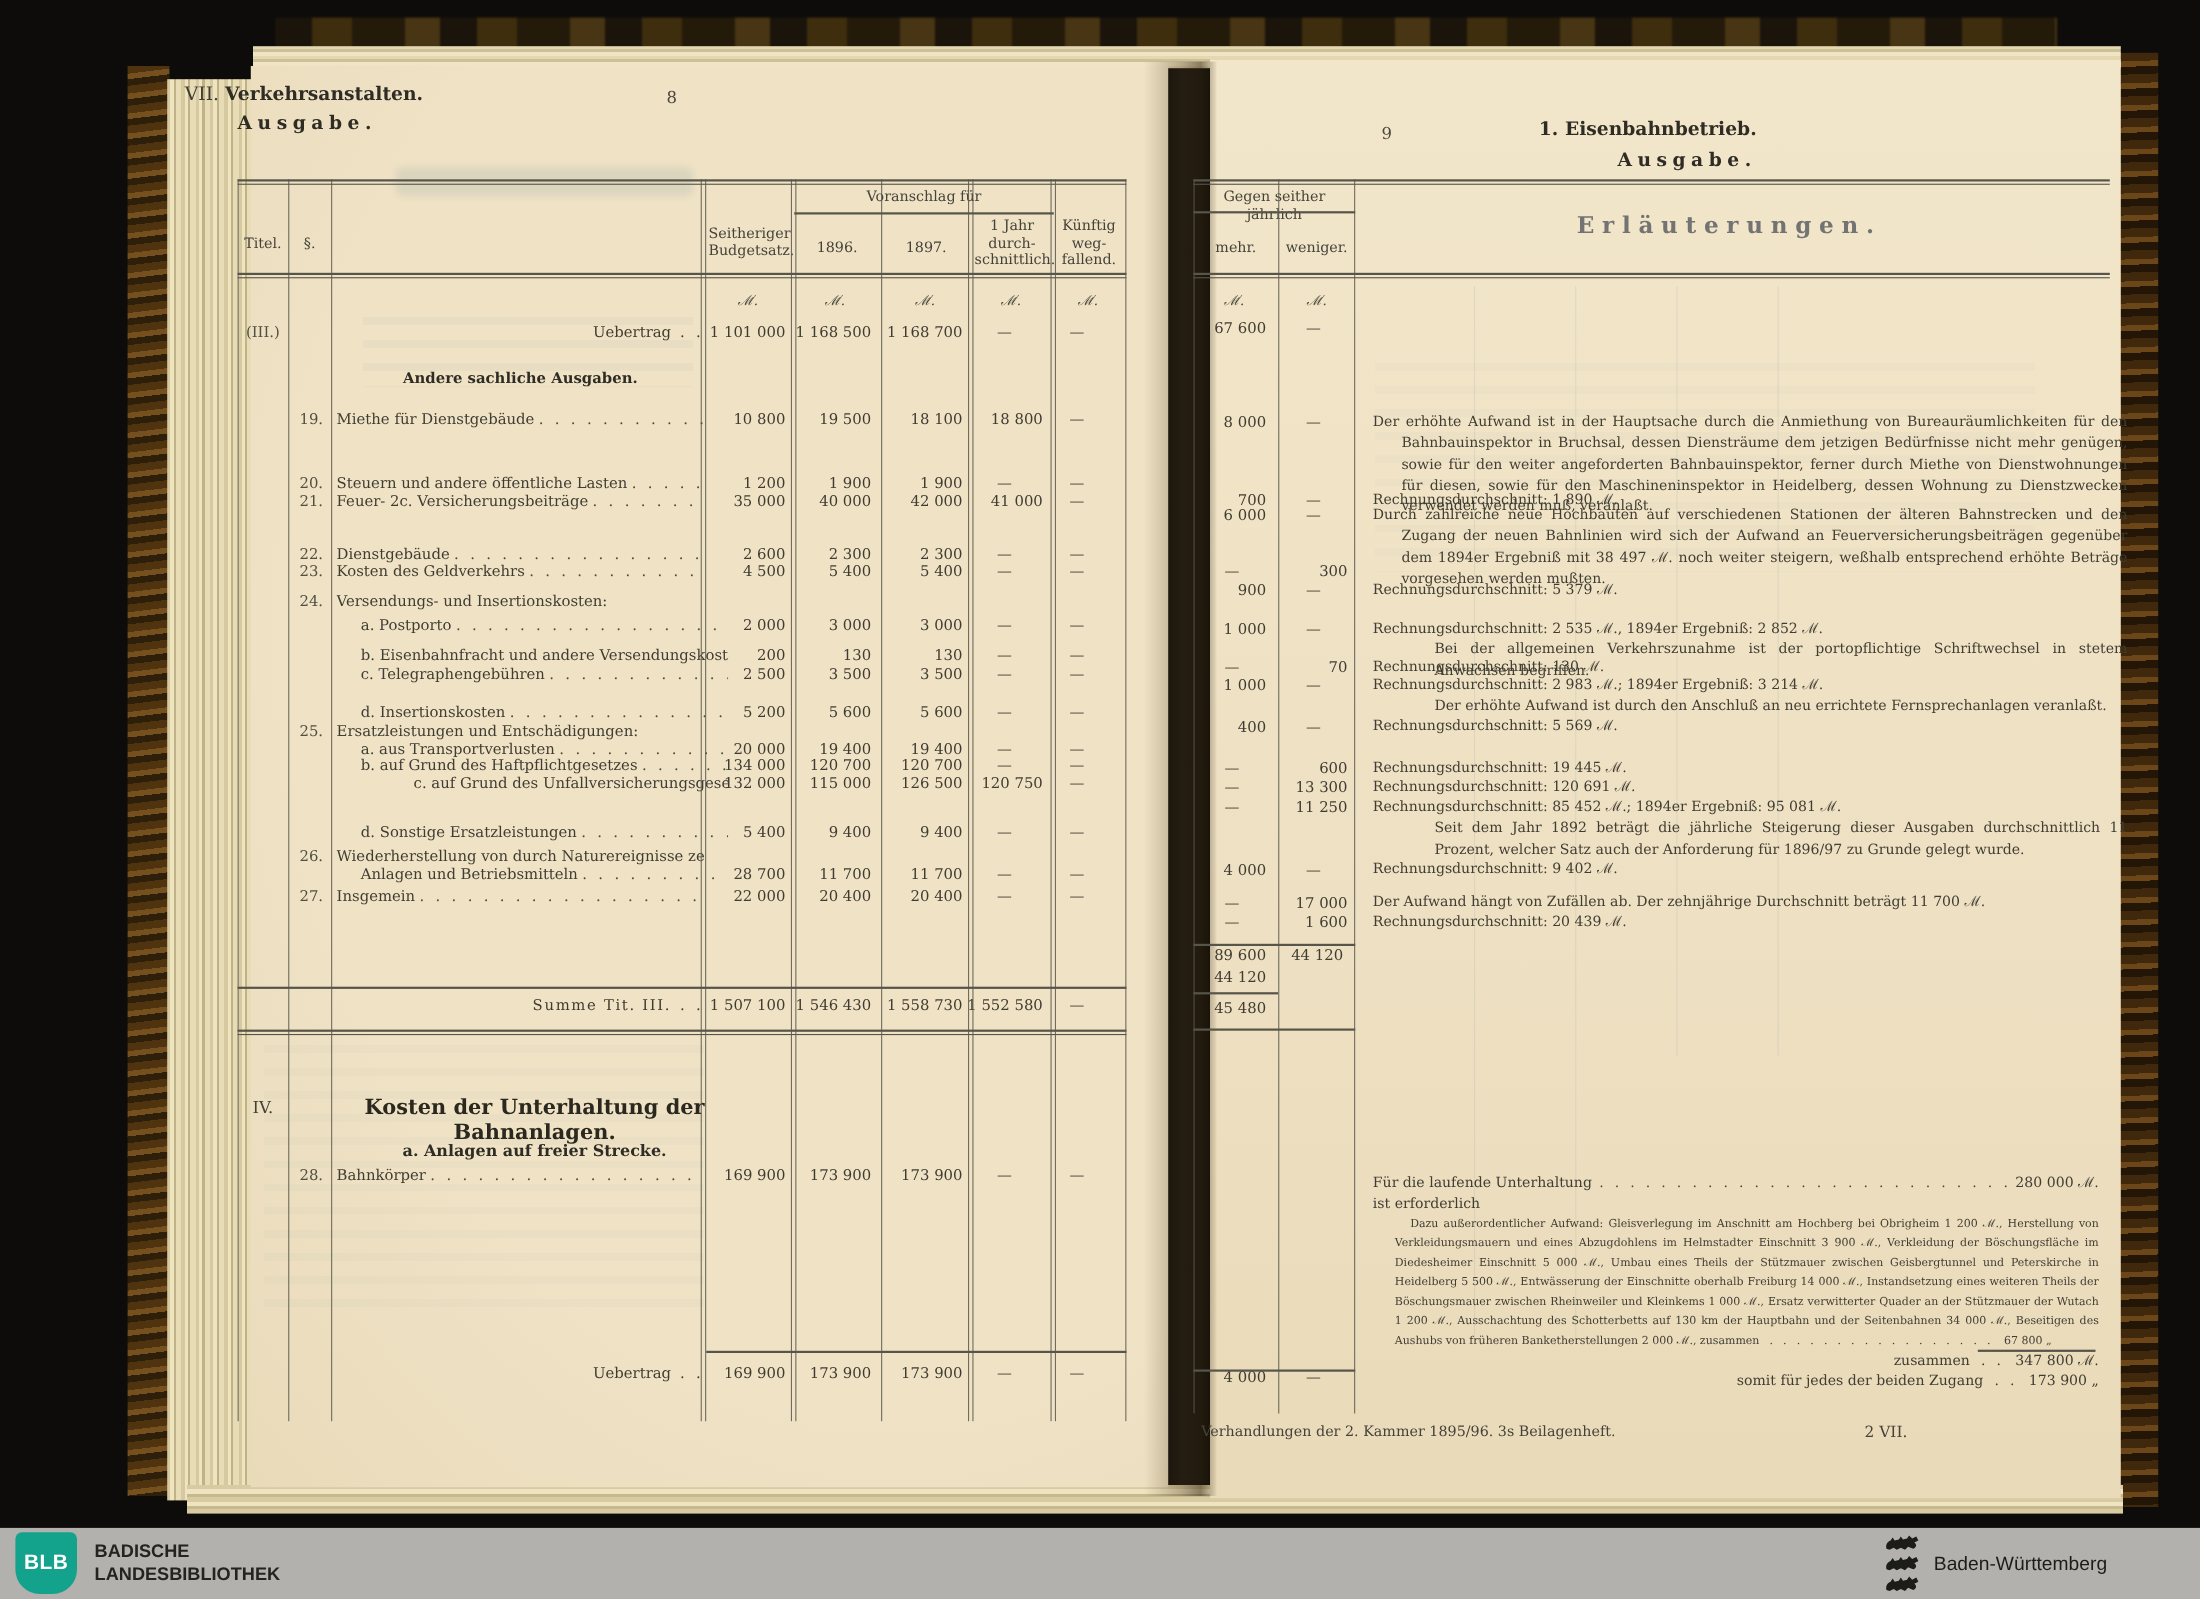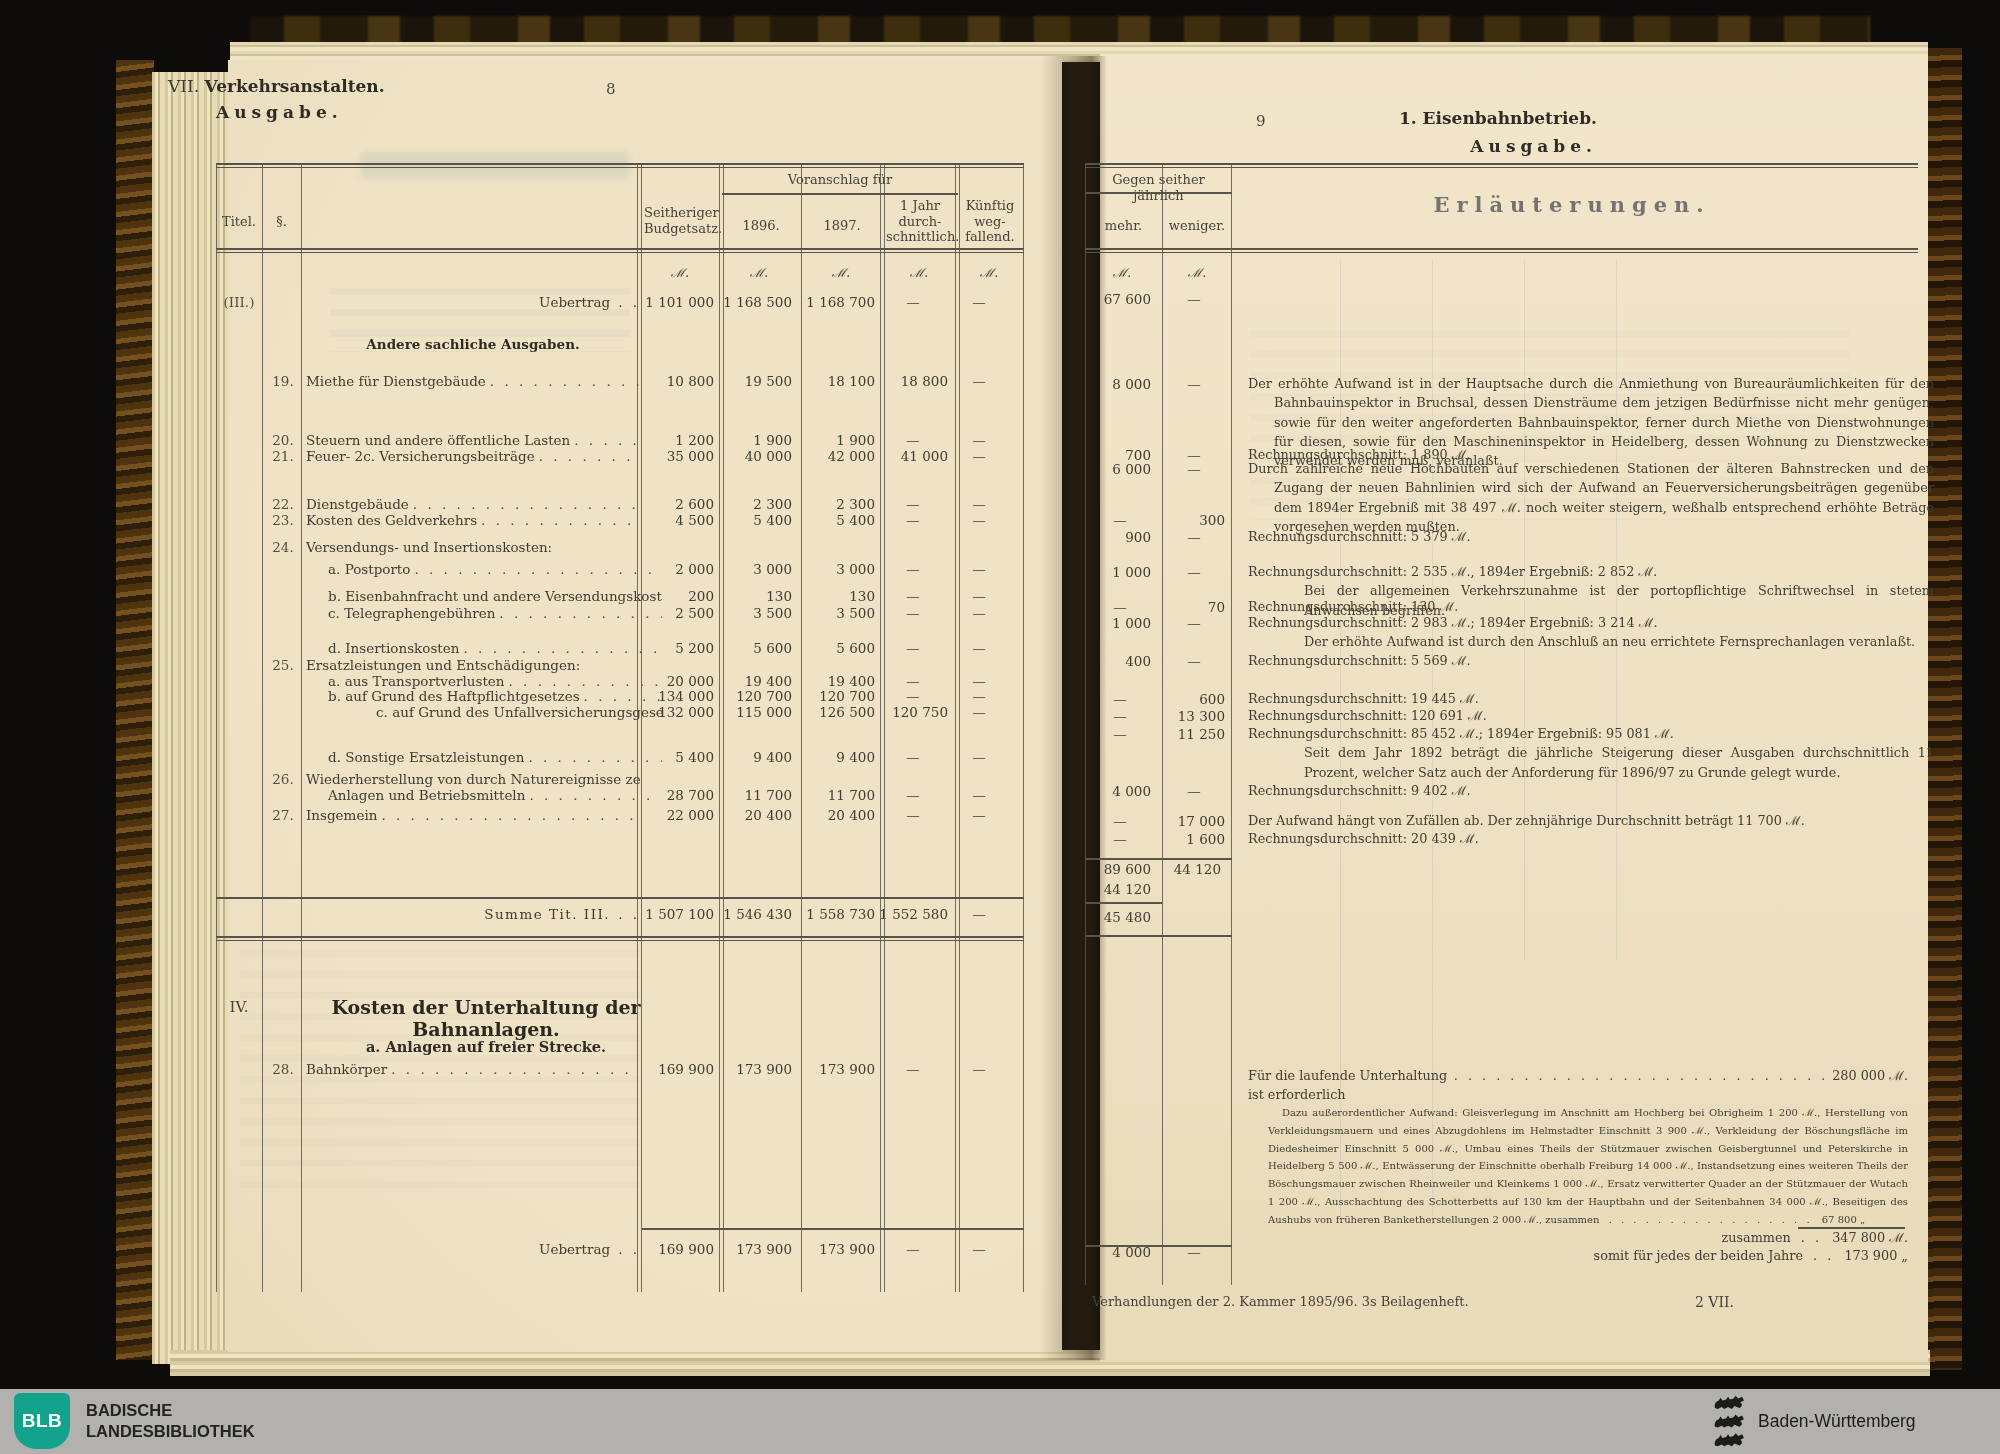--- a/index.html
+++ b/index.html
@@ -468,21 +468,21 @@
       <span>Dazu außerordentlicher Aufwand: Gleisverlegung im Anschnitt am Hochberg bei Obrigheim 1 200 ℳ., Herstellung von Verkleidungsmauern und eines Abzugdohlens im Helmstadter Einschnitt 3 900 ℳ., Verkleidung der Böschungsfläche im Diedesheimer Einschnitt 5 000 ℳ., Umbau eines Theils der Stützmauer zwischen Geisbergtunnel und Peterskirche in Heidelberg 5 500 ℳ., Entwässerung der Einschnitte oberhalb Freiburg 14 000 ℳ., Instandsetzung eines weiteren Theils der Böschungsmauer zwischen Rheinweiler und Kleinkems 1 000 ℳ., Ersatz verwitterter Quader an der Stützmauer der Wutach 1 200 ℳ., Ausschachtung des Schotterbetts auf 130 km der Hauptbahn und der Seitenbahnen 34 000 ℳ., Beseitigen des Aushubs von früheren Banketherstellungen 2 000 ℳ., zusammen</span>
       <span class="mdots">. . . . . . . . . . . . . . . . .</span>
       <span class="mn-amt">67 800 „</span>
     </div>
     <div class="mn-sum">
       <span>zusammen</span>
       <span class="mdots">. .</span>
       <span class="mn-amt">347 800 ℳ.</span>
     </div>
     <div class="mn-sum">
-      <span>somit für jedes der beiden Jahre</span>
+      <span>somit für jedes der beiden Zugang</span>
       <span class="mdots">. .</span>
       <span class="mn-amt">173 900 „</span>
     </div>
   </div>
 
   <span class="lrow numcell" style="left:1089px;top:1244px;width:62px">4 000</span>
   <span class="lrow dashcell" style="left:1163px;top:1244px;width:62px">—</span>
 
   <div class="footer-note" style="left:1092px;top:1294px">Verhandlungen der 2. Kammer 1895/96.  3s Beilagenheft.</div>
   <div class="footer-note" style="left:1695px;top:1294px;font-size:14px">2 VII.</div>

